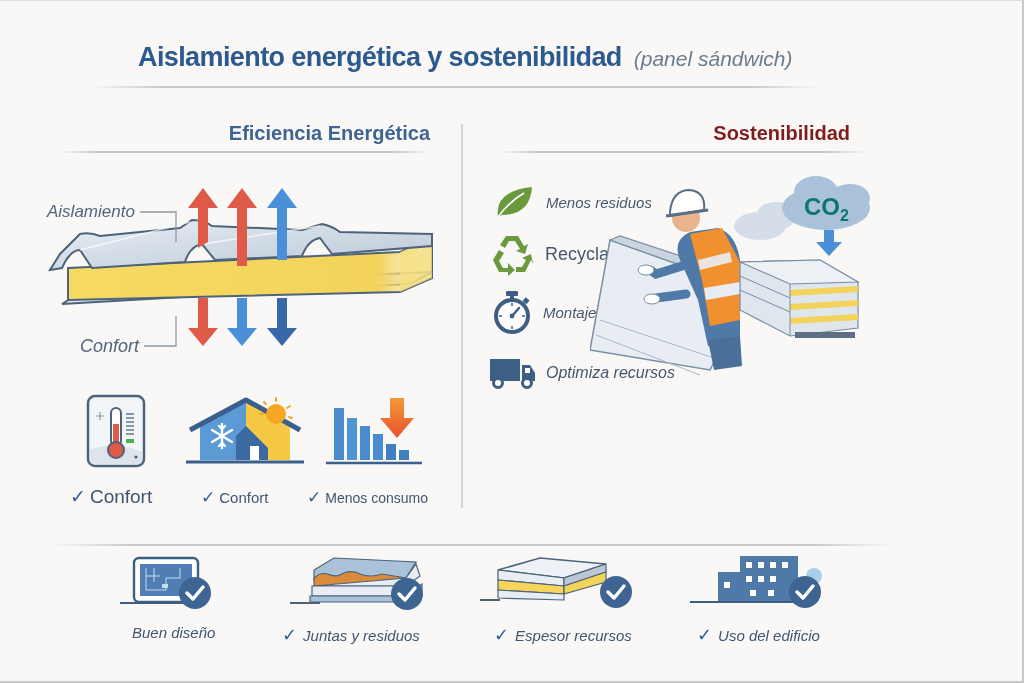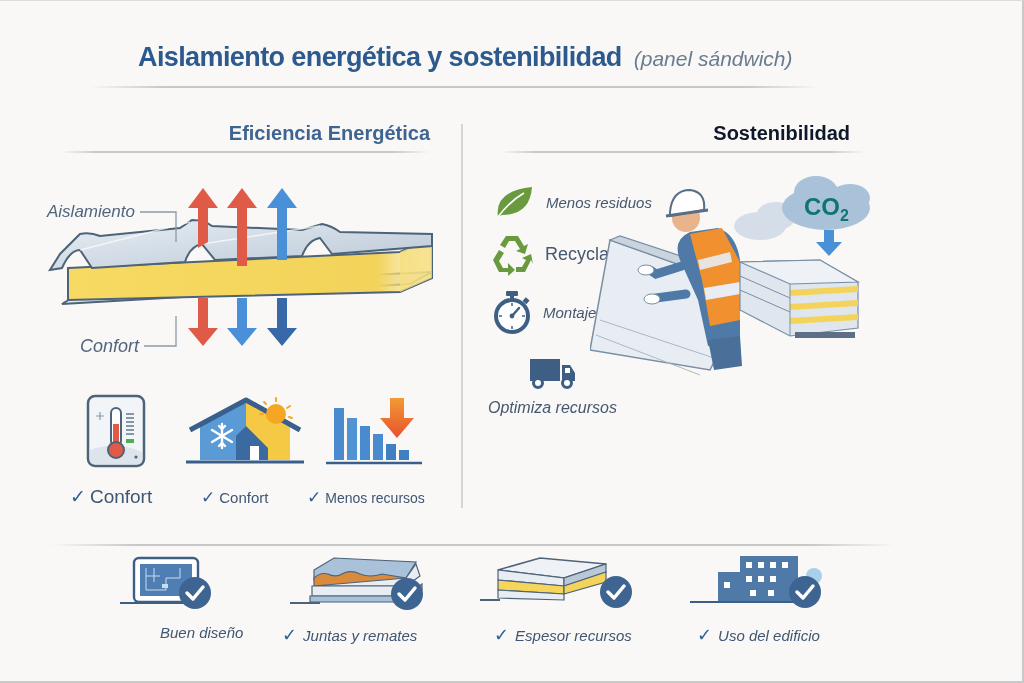--- a/index.html
+++ b/index.html
@@ -5,21 +5,21 @@
   * { box-sizing: border-box; margin: 0; padding: 0; }
   html, body { width: 1024px; height: 683px; overflow: hidden; background: #f9f8f6; }
   body { font-family: "Liberation Sans", "DejaVu Sans", sans-serif; position: relative; color: #3f5672; }
   .frame { position: absolute; left: 0; top: 0; width: 1024px; height: 683px; border-right: 2px solid #c9c9c9; border-bottom: 2px solid #c9c9c9; border-top: 1px solid #dcdcdc; }
   .abs { position: absolute; }
   .title { left: 138px; top: 42px; font-size: 27px; font-weight: bold; color: #2c5a8e; letter-spacing: -0.6px; white-space: nowrap; }
   .subtitle { font-size: 21px; font-weight: normal; font-style: italic; color: #6a7c90; margin-left: 12px; letter-spacing: 0; }
   .rule { height: 2px; background: linear-gradient(90deg, rgba(200,200,200,0), #c8c8c8 10%, #c8c8c8 90%, rgba(200,200,200,0)); }
   .sec-title { font-size: 20px; font-weight: bold; text-align: right; white-space: nowrap; }
   .sec-left { left: 60px; width: 370px; top: 122px; color: #3e6592; }
-  .sec-right { left: 500px; width: 350px; top: 122px; color: #0f172a; }
+  .sec-right { left: 500px; width: 350px; top: 122px; color: #7f1d1d; }
   .vdiv { left: 461px; top: 124px; width: 2px; height: 384px; background: #d5d5d5; }
   .lbl { font-size: 17px; color: #51667e; font-style: italic; white-space: nowrap; text-align: center; }
   .check-lbl { font-size: 16px; color: #3f5672; white-space: nowrap; display: flex; align-items: center; gap: 4px; }
   .check-lbl .ck { color: #2d5f96; font-weight: bold; font-size: 19px; font-style: normal; }
   .sus-item { display: flex; align-items: center; gap: 10px; }
   .sus-lbl { font-size: 15px; color: #45586f; font-style: italic; white-space: nowrap; }
   .sus-lbl.big { font-size: 18px; font-style: normal; }
   .bottom-lbl { font-size: 15px; color: #3f5672; font-style: italic; white-space: nowrap; display: flex; align-items: center; gap: 6px; }
   .bottom-lbl .ck { color: #2d5f96; font-weight: bold; font-size: 18px; font-style: normal; }
 </style>
@@ -145,21 +145,21 @@
 <div class="abs check-lbl" style="left:70px; top:485px; font-size:19px;">
   <span class="ck">✓</span>
   <span>Confort</span>
 </div>
 <div class="abs check-lbl" style="left:201px; top:487px; font-size:15px;">
   <span class="ck" style="font-size:17px;">✓</span>
   <span>Confort</span>
 </div>
 <div class="abs check-lbl" style="left:307px; top:487px; font-size:14px;">
   <span class="ck" style="font-size:17px;">✓</span>
-  <span>Menos recursos</span>
+  <span>Menos consumo</span>
 </div>
 
 <div class="abs sus-item" style="left:492px; top:183px;">
   <svg width="44" height="38" viewBox="0 0 44 38">
     <path d="M6,34 Q2,8 40,4 Q38,32 10,32 Z" fill="#6a9a3e"></path>
     <path d="M6,34 Q18,18 32,10" stroke="#ffffff" stroke-width="1.6" fill="none"></path>
   </svg>
   <span class="sus-lbl">Menos residuos</span>
 </div>
 <div class="abs sus-item" style="left:489px; top:232px;">
@@ -182,21 +182,21 @@
       <line x1="21" y1="14" x2="21" y2="17"></line>
         <line x1="21" y1="37" x2="21" y2="40"></line>
       <line x1="8" y1="27" x2="11" y2="27"></line>
         <line x1="31" y1="27" x2="34" y2="27"></line>
     </g>
     <line x1="21" y1="27" x2="28" y2="19" stroke="#3e5f84" stroke-width="2.4" stroke-linecap="round"></line>
     <circle cx="21" cy="27" r="2.4" fill="#3e5f84"></circle>
   </svg>
   <span class="sus-lbl">Montaje rápido</span>
 </div>
-<div class="abs sus-item" style="left:488px; top:357px;flex-direction:column;">
+<div class="abs sus-item" style="left:488px; top:357px;">
   <svg width="48" height="32" viewBox="0 0 48 32">
     <rect x="2" y="2" width="30" height="22" fill="#3e5f84"></rect>
     <path d="M34,8 L42,8 L47,16 L47,24 L34,24 Z" fill="#3e5f84"></path>
     <rect x="37" y="11" width="5" height="5" fill="#ffffff"></rect>
     <circle cx="10" cy="26" r="4.5" fill="#ffffff" stroke="#3e5f84" stroke-width="3"></circle>
     <circle cx="39" cy="26" r="4.5" fill="#ffffff" stroke="#3e5f84" stroke-width="3"></circle>
   </svg>
   <span class="sus-lbl" style="font-size:16px;">Optimiza recursos</span>
 </div>
 
@@ -301,26 +301,26 @@
       <rect x="80" y="24" width="6" height="6"></rect>
     <rect x="60" y="38" width="6" height="6"></rect>
       <rect x="78" y="38" width="6" height="6"></rect>
   </g>
   <line x1="0" y1="50" x2="110" y2="50" stroke="#3e5f84" stroke-width="2"></line>
   <circle cx="124" cy="24" r="8" fill="#a9d0ea"></circle>
   <circle cx="115" cy="40" r="16" fill="#3e6592"></circle>
   <path d="M107,40 L113,46 L123,34" stroke="#ffffff" stroke-width="3.5" fill="none" stroke-linecap="round" stroke-linejoin="round"></path>
 </svg>
 
-<div class="abs bottom-lbl" style="left:132px; top:624px;margin-left:28px;">
+<div class="abs bottom-lbl" style="left:132px; top:624px;">
   <span>Buen diseño</span>
 </div>
 <div class="abs bottom-lbl" style="left:282px; top:624px;">
   <span class="ck">✓</span>
-  <span>Juntas y remates</span>
+  <span>Juntas y residuos</span>
 </div>
 <div class="abs bottom-lbl" style="left:494px; top:624px;">
   <span class="ck">✓</span>
   <span>Espesor recursos</span>
 </div>
 <div class="abs bottom-lbl" style="left:697px; top:624px;">
   <span class="ck">✓</span>
   <span>Uso del edificio</span>
 </div>
 

